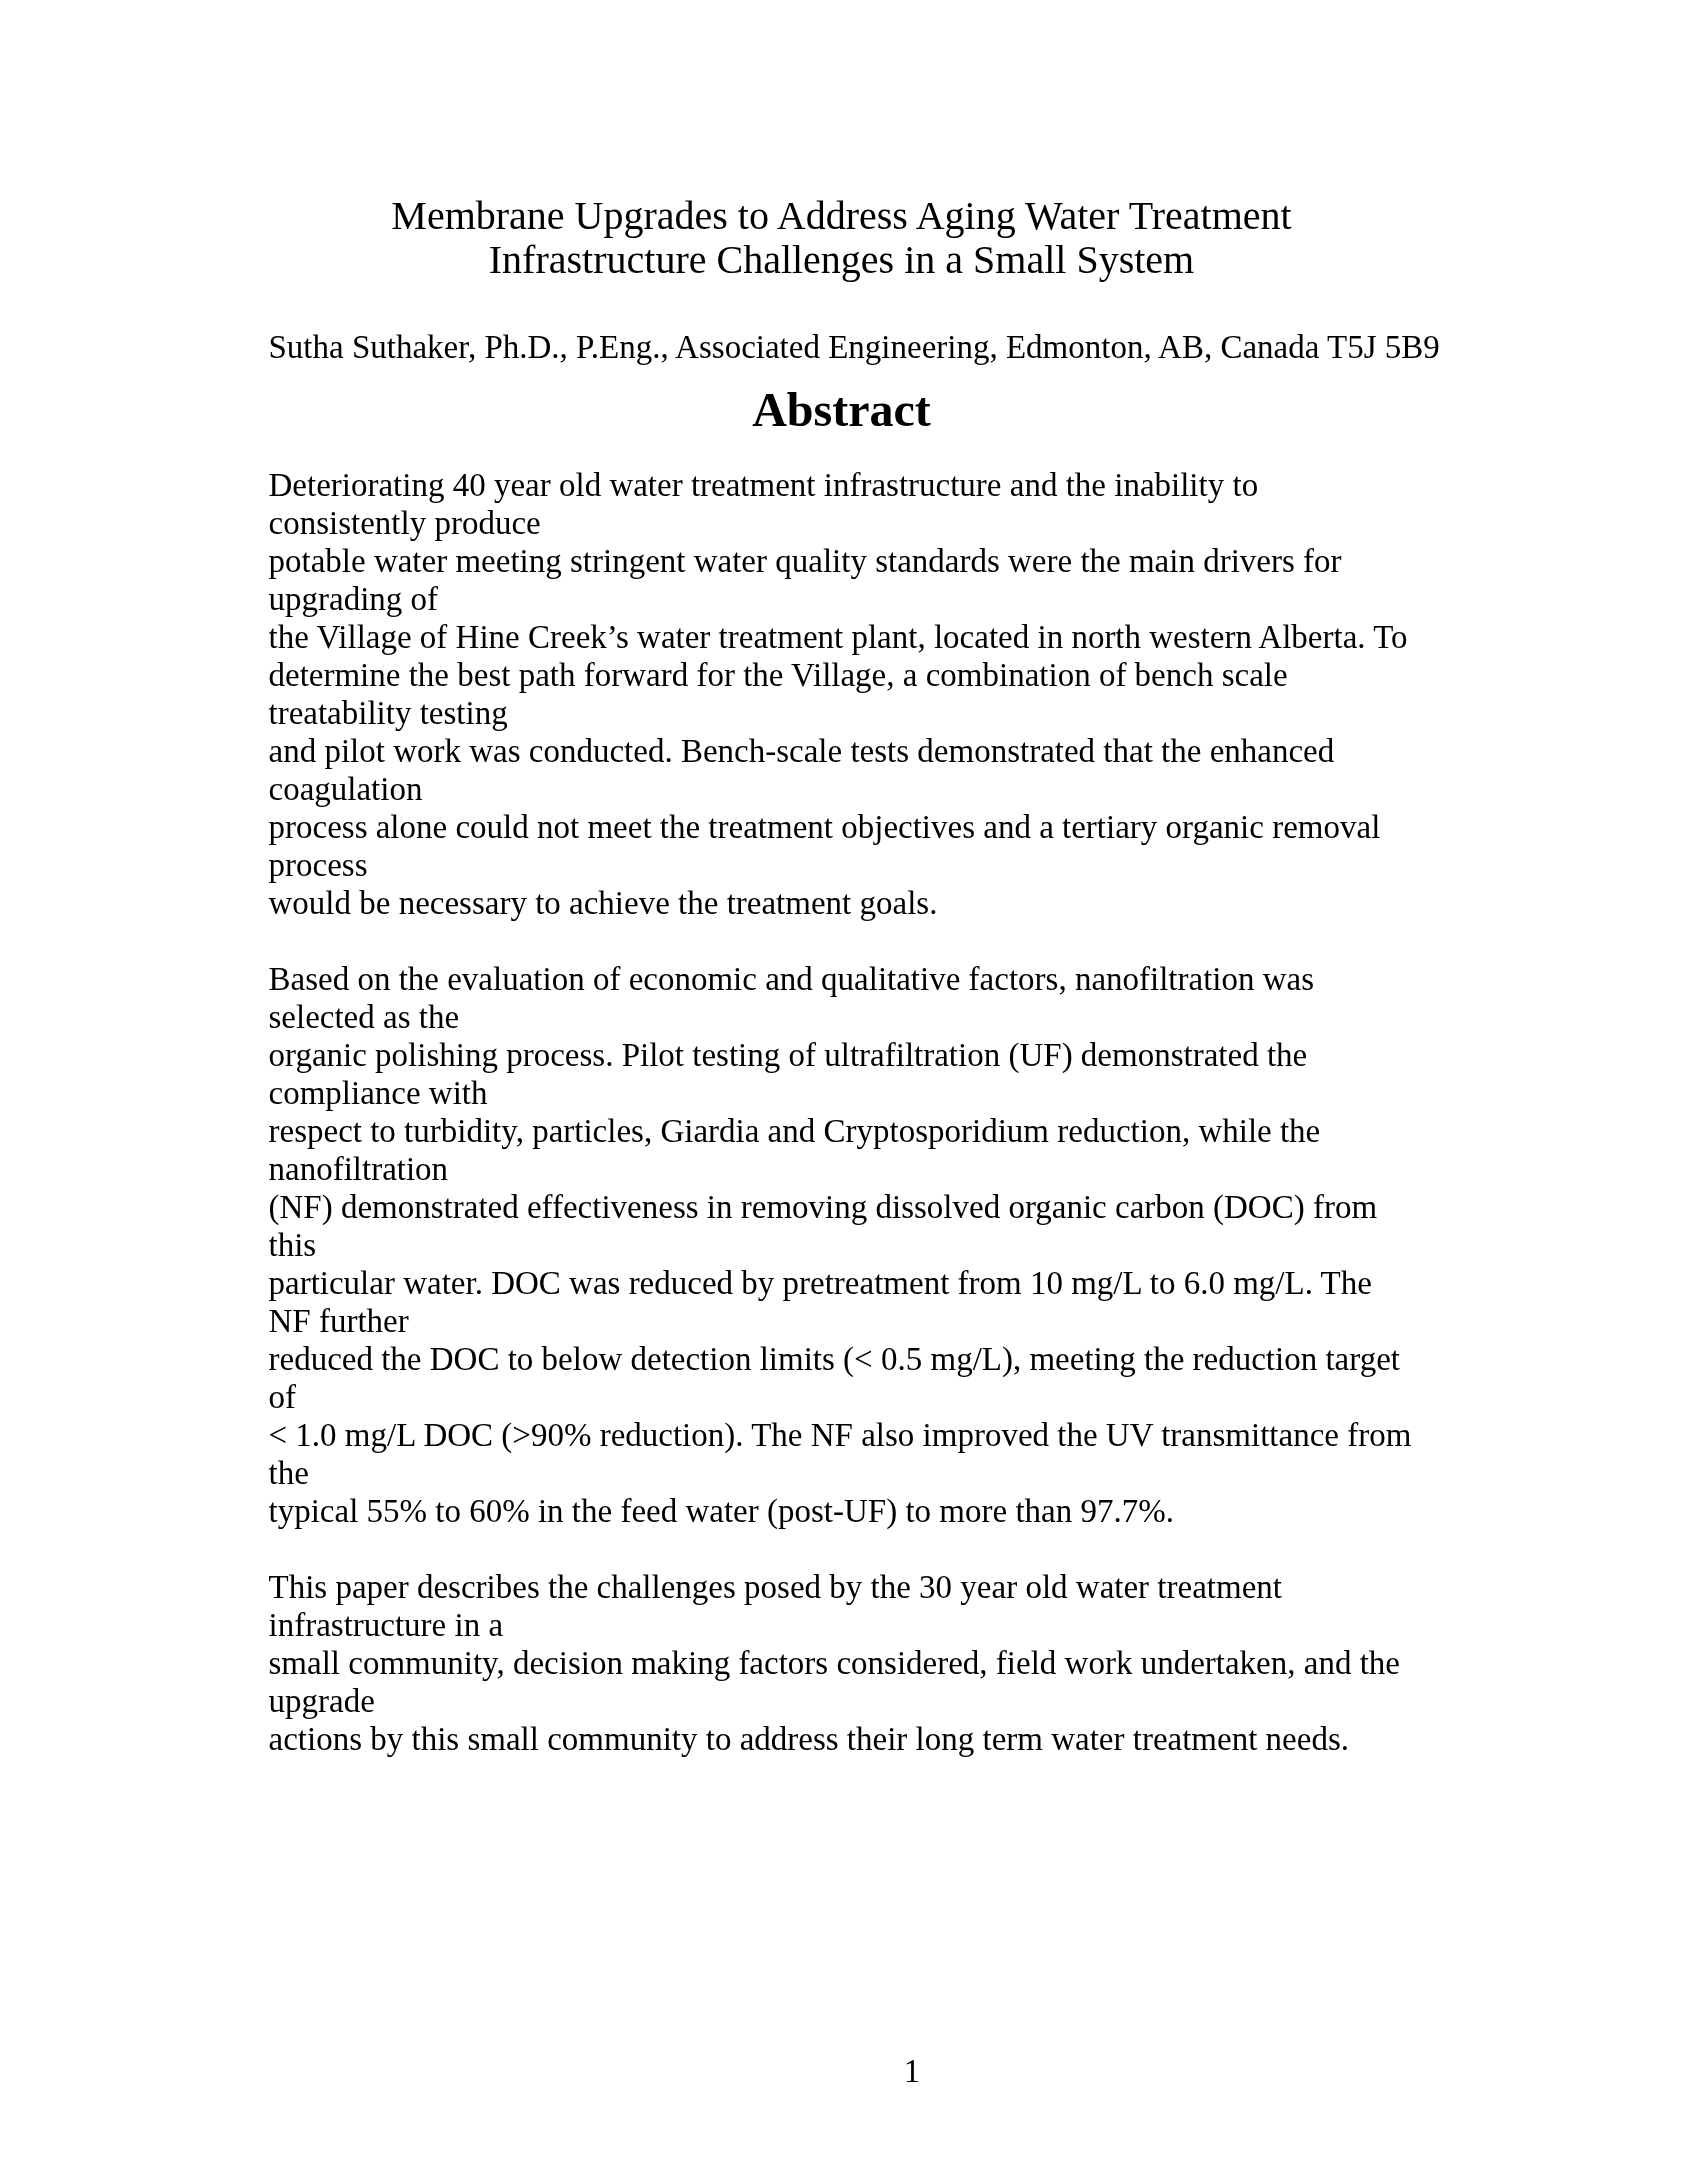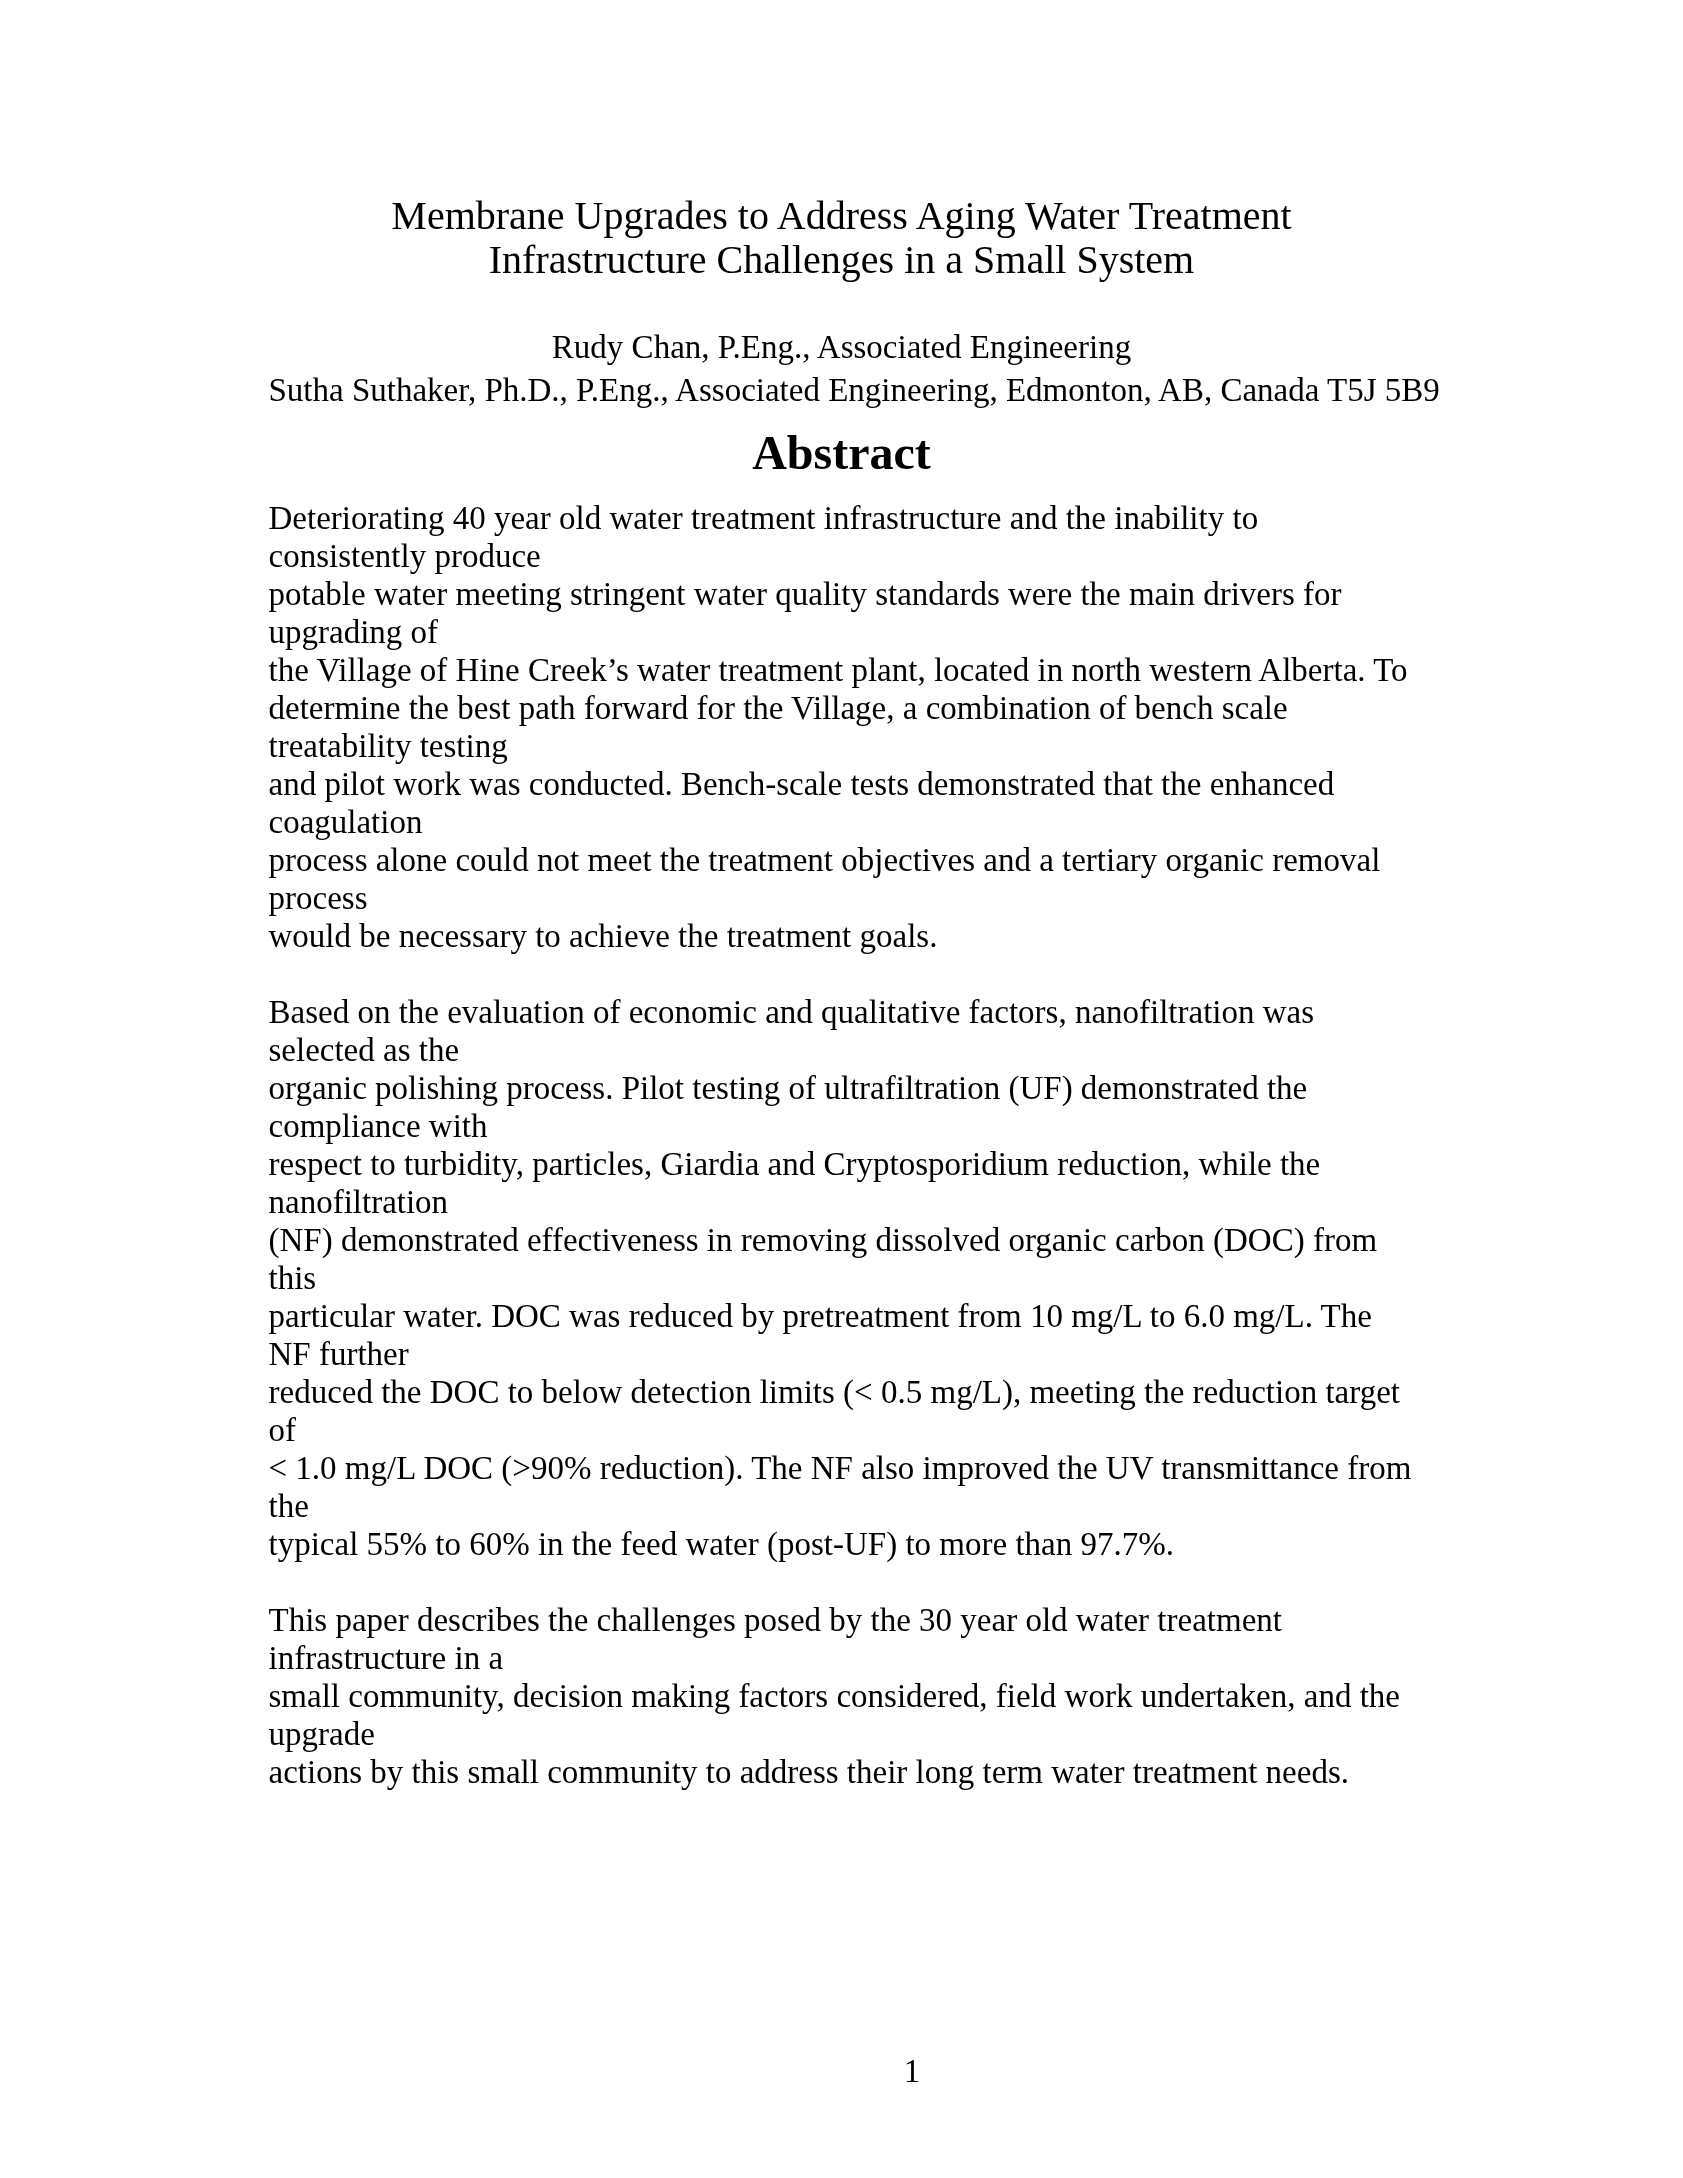--- a/index.html
+++ b/index.html
@@ -49,42 +49,41 @@
     text-align: center;
   }
   .para {
     margin: 38px 0 0 0;
     font-size: 33px;
     line-height: 38px;
     text-align: left;
     white-space: pre-line;
   }
   .para.first {
-    margin-top: 24px;
+    margin-top: 34px;
   }
   .page-number {
     position: absolute;
     bottom: 88px;
     left: 198px;
     width: 1287px;
     text-align: center;
     font-size: 33px;
     line-height: 38px;
   }
 </style>
 </head>
 <body>
 
 <div class="page">
 
   <h1 class="doc-title">Membrane Upgrades to Address Aging Water Treatment
 Infrastructure Challenges in a Small System</h1>
 
   <div class="authors">
-    <div class="author-line">Rudy Chan, P.Eng., Associated Engineering</div>
     <div class="author-line">Sutha Suthaker, Ph.D., P.Eng., Associated Engineering, Edmonton, AB, Canada T5J 5B9</div>
   </div>
 
   <h2 class="abstract-heading">Abstract</h2>
 
   <p class="para first">Deteriorating 40 year old water treatment infrastructure and the inability to consistently produce
 potable water meeting stringent water quality standards were the main drivers for upgrading of
 the Village of Hine Creek’s water treatment plant, located in north western Alberta. To
 determine the best path forward for the Village, a combination of bench scale treatability testing
 and pilot work was conducted. Bench-scale tests demonstrated that the enhanced coagulation

